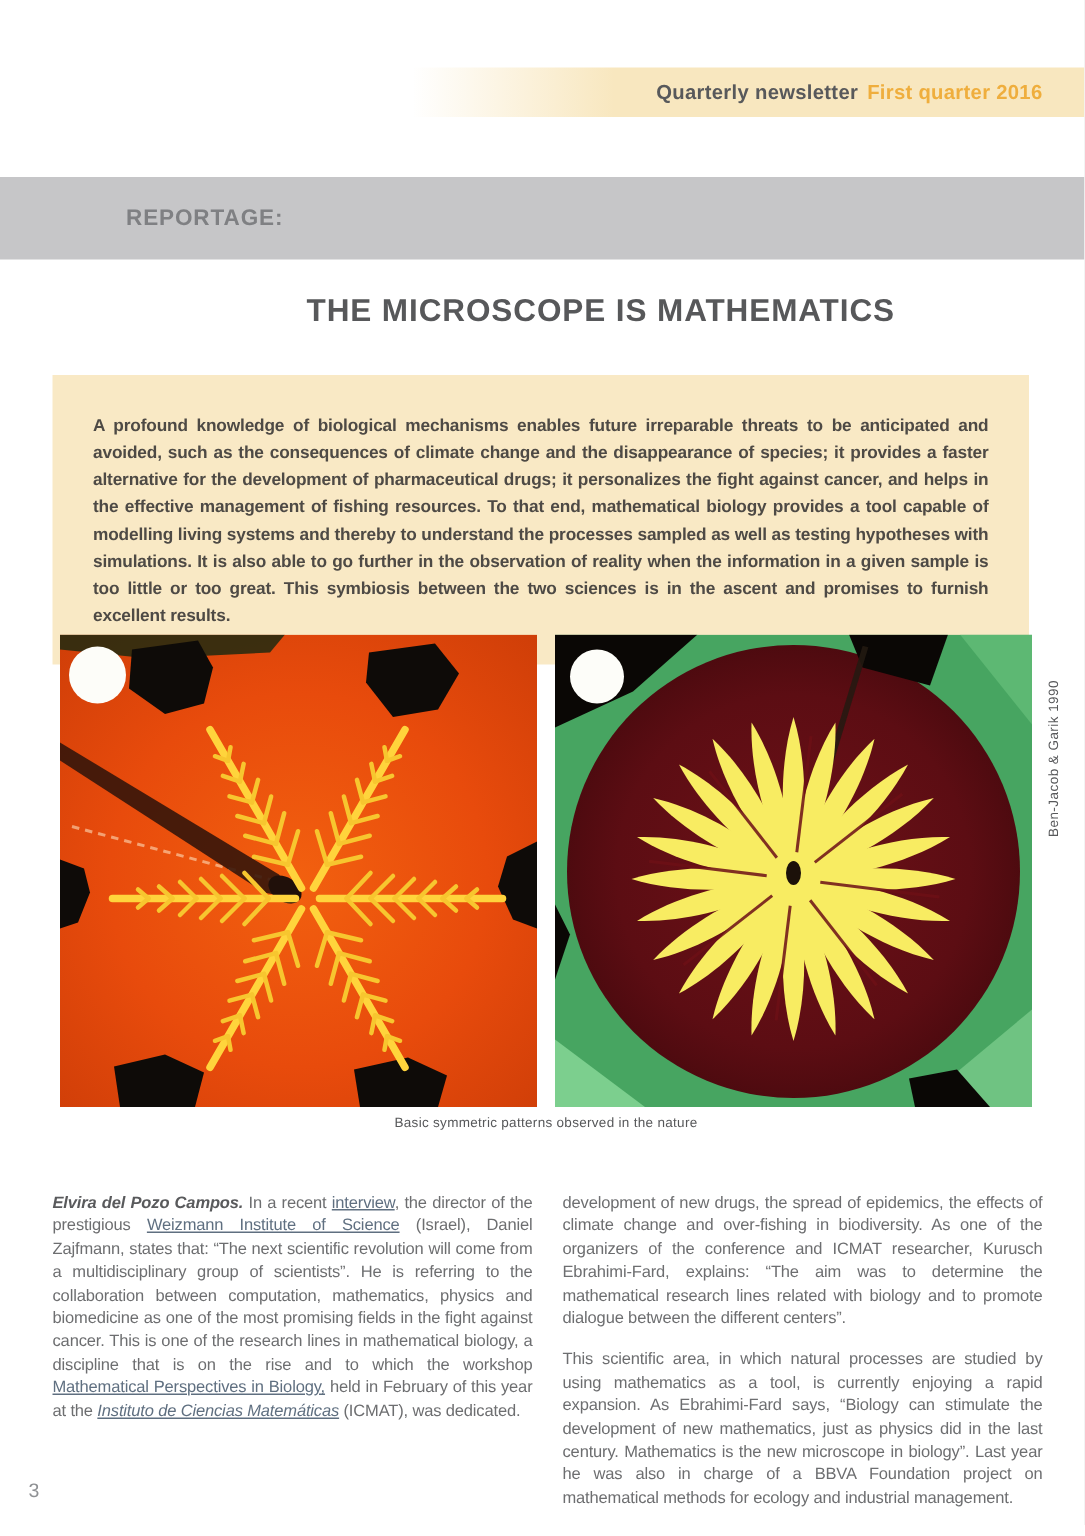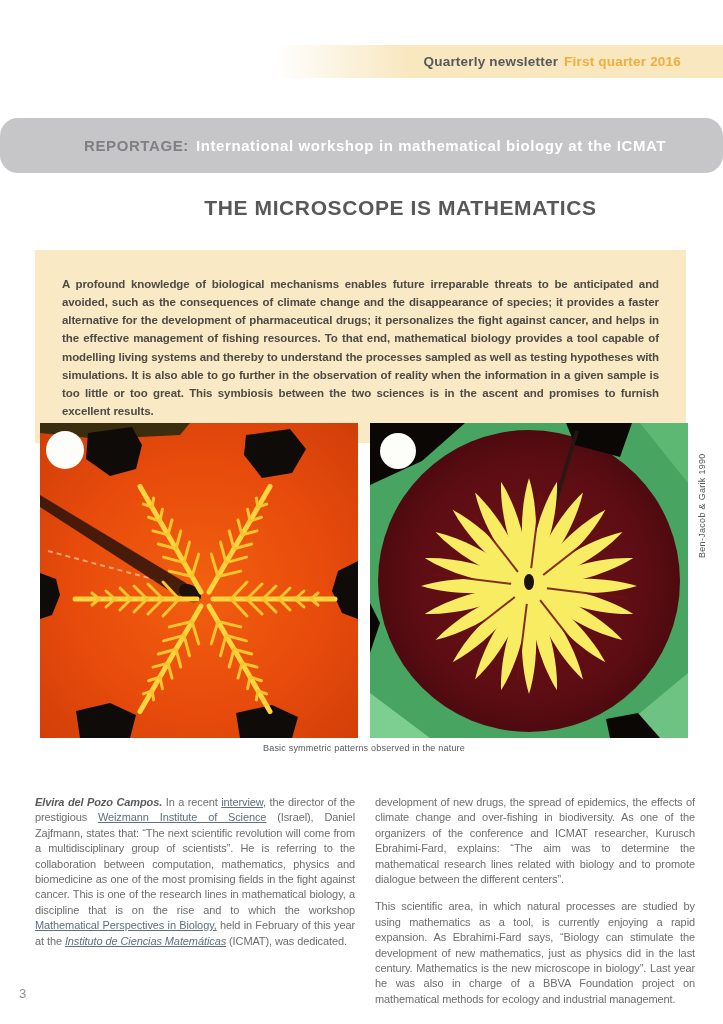--- a/index.html
+++ b/index.html
@@ -6,30 +6,30 @@
   .page{
     position:relative;width:723px;height:1024px;background:#ffffff;
     margin:0 auto;overflow:hidden;
     font-family:"Liberation Sans",sans-serif;color:#6d6e70;
   }
   
   .header-band{
     position:absolute;top:45px;right:0;width:448px;height:33px;
     background:linear-gradient(90deg,rgba(248,231,191,0) 0%,#f8e7bf 30%,#f8e7bf 100%);
     display:flex;align-items:center;justify-content:flex-end;
-    padding-right:42px;box-sizing:border-box;
+    padding-right:28px;box-sizing:border-box;
     font-size:13.5px;font-weight:bold;letter-spacing:0.2px;
   }
   .header-band .hb-left{color:#58595b;}
   .header-band .hb-right{color:#efae3d;margin-left:6px;}
   
   .banner{
     position:absolute;top:118px;left:0;width:723px;height:55px;background:#c6c6c8;
     display:flex;align-items:center;padding-left:84px;box-sizing:border-box;
-    font-size:15px;font-weight:600;letter-spacing:0.6px;border-radius:18px;
+    font-size:15px;font-weight:600;letter-spacing:0.6px;
   }
   .banner .bn-label{color:#7f8083;margin-right:7px;}
   .banner .bn-title{color:#ffffff;}
   
   .article-title{
     position:absolute;top:196px;left:0;width:723px;text-align:center;
     font-size:21px;font-weight:bold;color:#57585a;letter-spacing:0.6px;padding-left:39px;
   }
   
   .intro-box{
@@ -68,21 +68,20 @@
 
 <div class="page">
 
   <div class="header-band">
     <span class="hb-left">Quarterly newsletter</span>
     <span class="hb-right">First quarter 2016</span>
   </div>
 
   <div class="banner">
     <span class="bn-label">REPORTAGE:</span>
-    <span class="bn-title">International workshop in mathematical biology at the ICMAT</span>
   </div>
 
   <div class="article-title">THE MICROSCOPE IS MATHEMATICS</div>
 
   <div class="intro-box">A profound knowledge of biological mechanisms enables future irreparable threats to be anticipated and avoided, such as the consequences of climate change and the disappearance of species; it provides a faster alternative for the development of pharmaceutical drugs; it personalizes the fight against cancer, and helps in the effective management of fishing resources. To that end, mathematical biology provides a tool capable of modelling living systems and thereby to understand the processes sampled as well as testing hypotheses with simulations. It is also able to go further in the observation of reality when the information in a given sample is too little or too great. This symbiosis between the two sciences is in the ascent and promises to furnish excellent results.</div>
 
   <div class="figures">
 
     <div class="fig">
       <svg width="318" height="315" viewBox="0 0 318 315" xmlns="http://www.w3.org/2000/svg">

